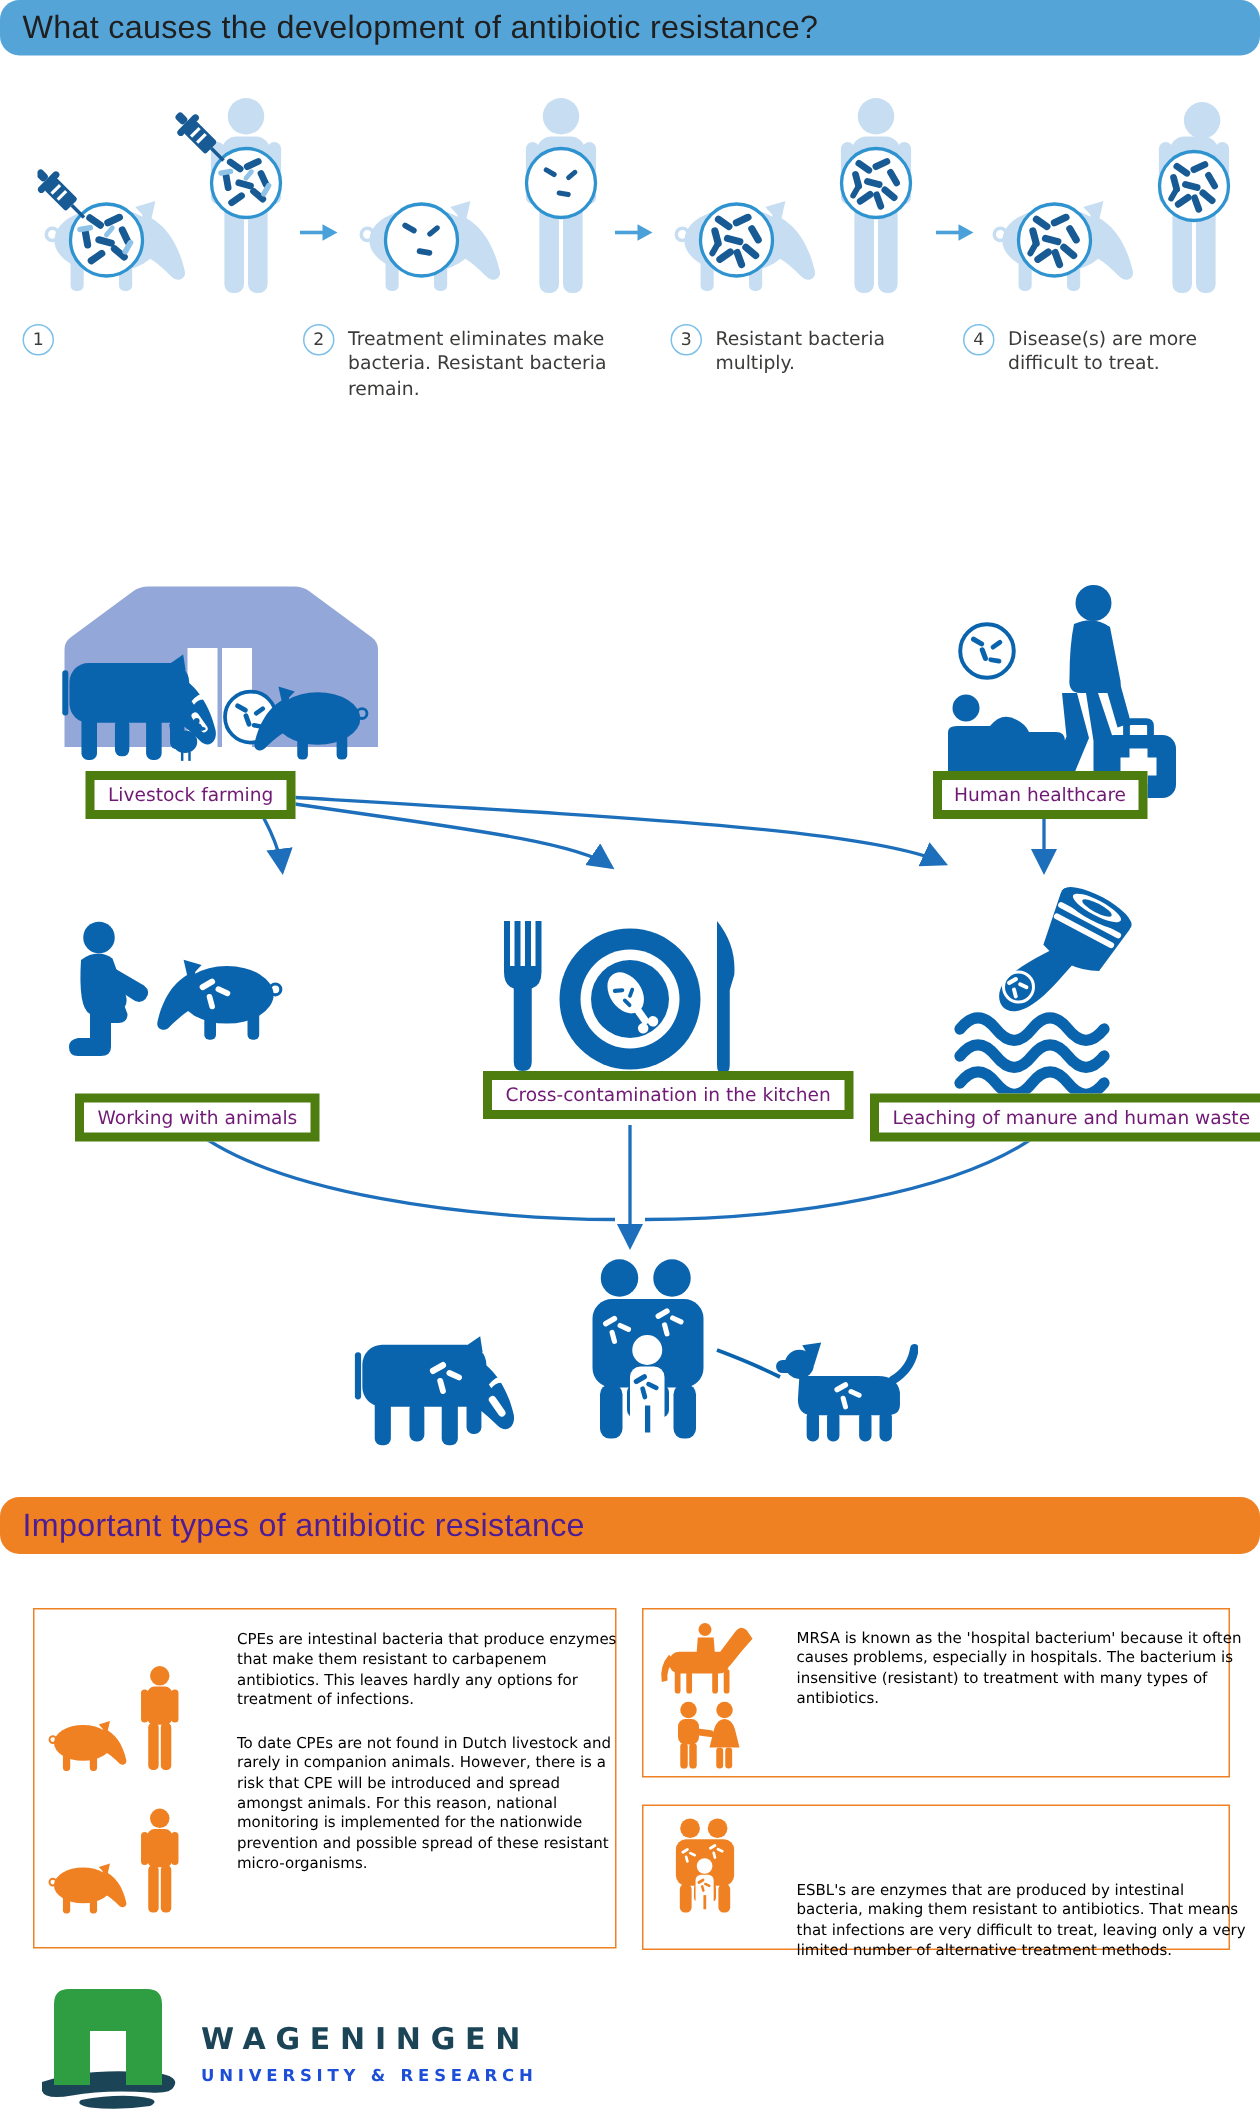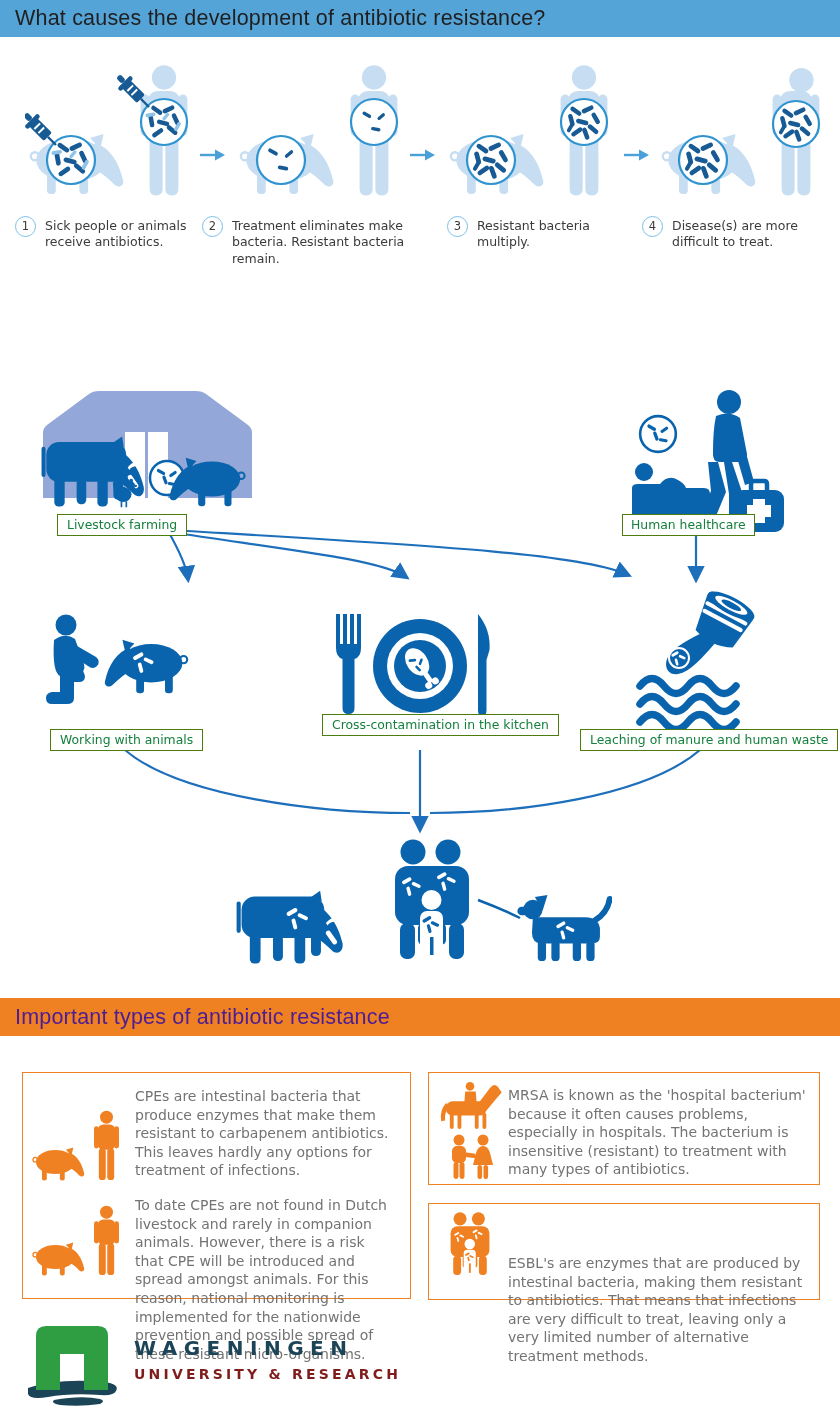--- a/index.html
+++ b/index.html
@@ -1,37 +1,37 @@
 <!DOCTYPE html>
 <html><head>
 <meta charset="utf-8">
 <style>
   html,body{margin:0;padding:0;background:#ffffff;}
   .page{position:relative;width:840px;height:1416px;background:#fff;overflow:hidden;
         font-family:"DejaVu Sans",sans-serif;color:#3b3b3a;}
   .band{position:absolute;left:0;width:840px;height:38px;display:flex;align-items:center;
         padding-left:15px;box-sizing:border-box;font-family:"Liberation Sans",sans-serif;
-        font-size:21.5px;letter-spacing:.2px;}
+        font-size:21.5px;letter-spacing:.2px;border-radius:13px;}
   .band-light{top:0;height:37px;background:#55a4d7;color:#1f1f1f;}
   .band-dark{top:308px;background:#0a64ad;color:#ffffff;}
   .band-orange{top:998px;background:#f08122;color:#4c1d95;}
   .scene{position:absolute;}
   .step-arrow{position:absolute;}
   .caption{position:absolute;display:flex;gap:9px;font-size:12.5px;line-height:1.3;color:#3b3b3a;}
   .caption .num{flex:none;width:19px;height:19px;border:1.6px solid #7cc0ea;border-radius:50%;
         display:flex;align-items:center;justify-content:center;font-size:11.5px;background:#fff;margin-top:-2px;}
-  .label-box{position:absolute;border:1px solid #4d7c0f;background:#fff;font-size:12.4px;
-        color:#15803d;padding:2px 9px 3px;white-space:nowrap;}
+  .label-box{position:absolute;border:6px solid #4d7c0f;background:#fff;font-size:12.4px;
+        color:#701a75;padding:2px 9px 3px;white-space:nowrap;}
   .info-box{position:absolute;border:1px solid #f08122;background:#fff;box-sizing:border-box;}
-  .info-text{position:absolute;font-size:14px;line-height:1.33;color:#737373;}
+  .info-text{position:absolute;font-size:10px;line-height:1.33;color:#000000;margin-left:23px;}
   .info-text p{margin:0 0 16px 0;}
   .info-text p:last-child{margin-bottom:0;}
   .wur-text{position:absolute;left:134px;top:1336px;}
-  .wur-name{font-weight:bold;font-size:20px;letter-spacing:6.5px;color:#1b4457;}
-  .wur-sub{font-weight:bold;font-size:14px;letter-spacing:3.2px;color:#7f1d1d;margin-top:6px;}
+  .wur-name{font-weight:bold;font-size:20px;letter-spacing:6.5px;color:#1b4457;margin-top:11px;}
+  .wur-sub{font-weight:bold;font-size:11px;letter-spacing:3.2px;color:#1d4ed8;margin-top:6px;}
   svg{display:block;}
 </style>
 </head>
 <body>
 
 <svg style="position:absolute;width:0;height:0" aria-hidden="true">
   <defs>
     <rect id="cap" x="-7" y="-2.5" width="14" height="5" rx="2.5"></rect>
 
     <g id="caps-mixed">
@@ -273,21 +273,20 @@
     <use href="#pig" x="0" y="72" width="102" height="64" style="color:#c7def2"></use>
     <use href="#person-sick" x="112" y="4" width="54" height="135" style="color:#c7def2"></use>
     <circle cx="46" cy="100" r="24" fill="#fff" stroke="#2f93d0" stroke-width="2.2"></circle>
     <use href="#caps-many" transform="translate(46,100) scale(0.95)"></use>
     <circle cx="139" cy="64" r="23" fill="#fff" stroke="#2f93d0" stroke-width="2.2"></circle>
     <use href="#caps-many" transform="translate(139,64) scale(0.9)"></use>
   </svg>
 
   <div class="caption" style="left:15px;top:218px;width:180px">
     <span class="num">1</span>
-    <span>Sick people or animals receive antibiotics.</span>
   </div>
   <div class="caption" style="left:202px;top:218px;width:210px">
     <span class="num">2</span>
     <span>Treatment eliminates make bacteria. Resistant bacteria remain.</span>
   </div>
   <div class="caption" style="left:447px;top:218px;width:160px">
     <span class="num">3</span>
     <span>Resistant bacteria multiply.</span>
   </div>
   <div class="caption" style="left:642px;top:218px;width:175px">

